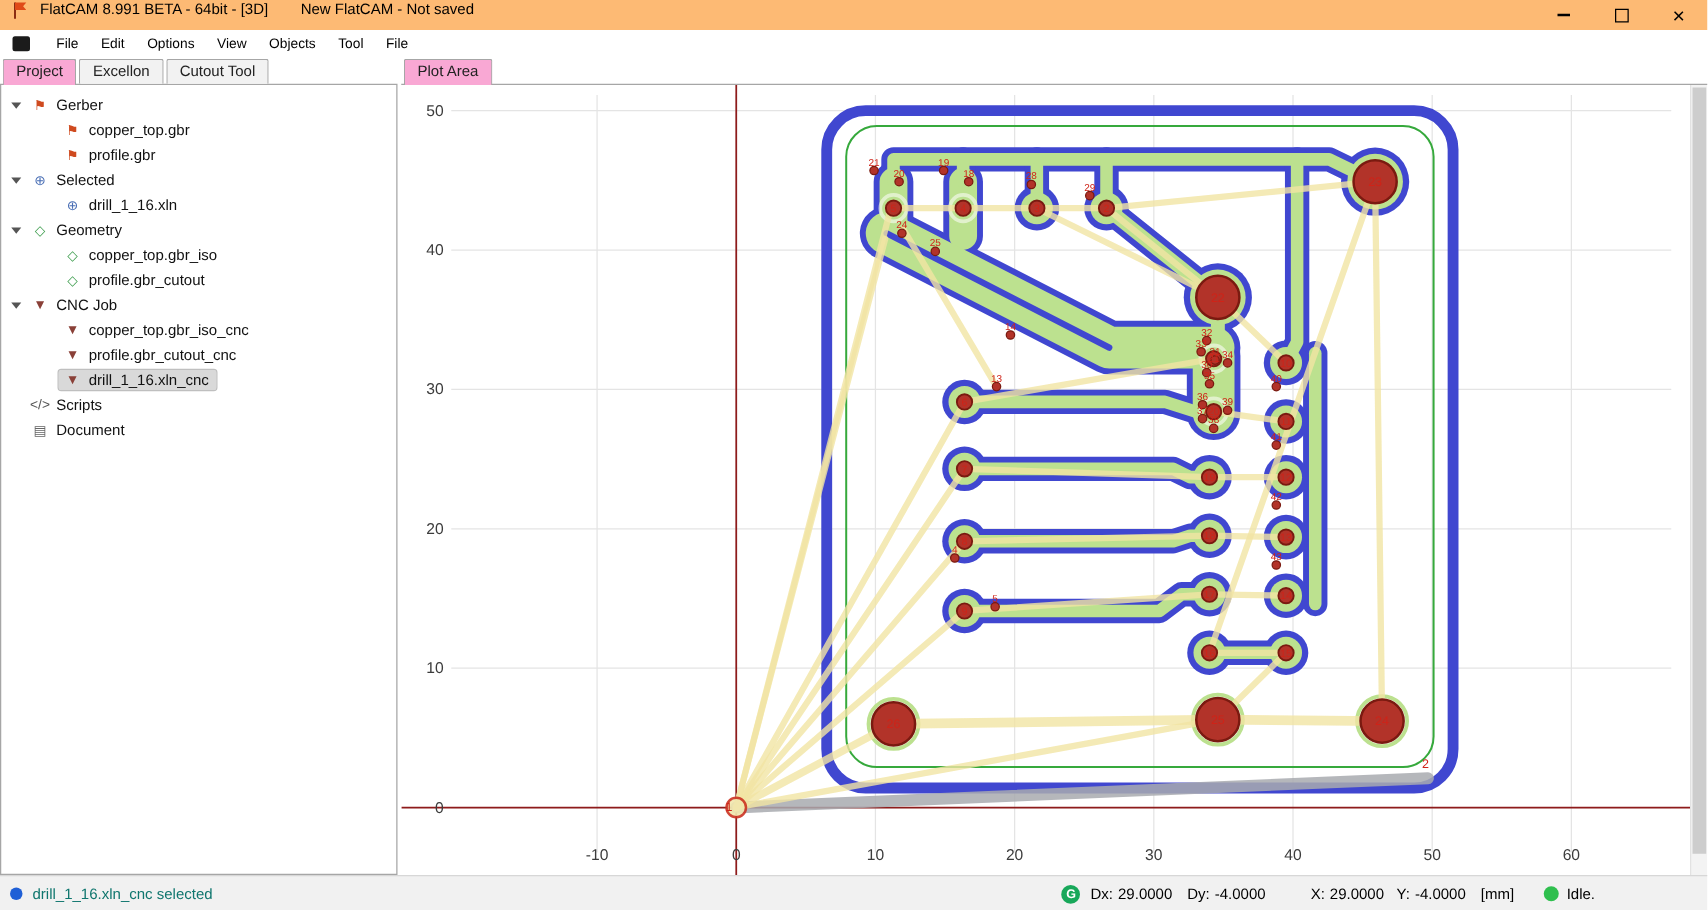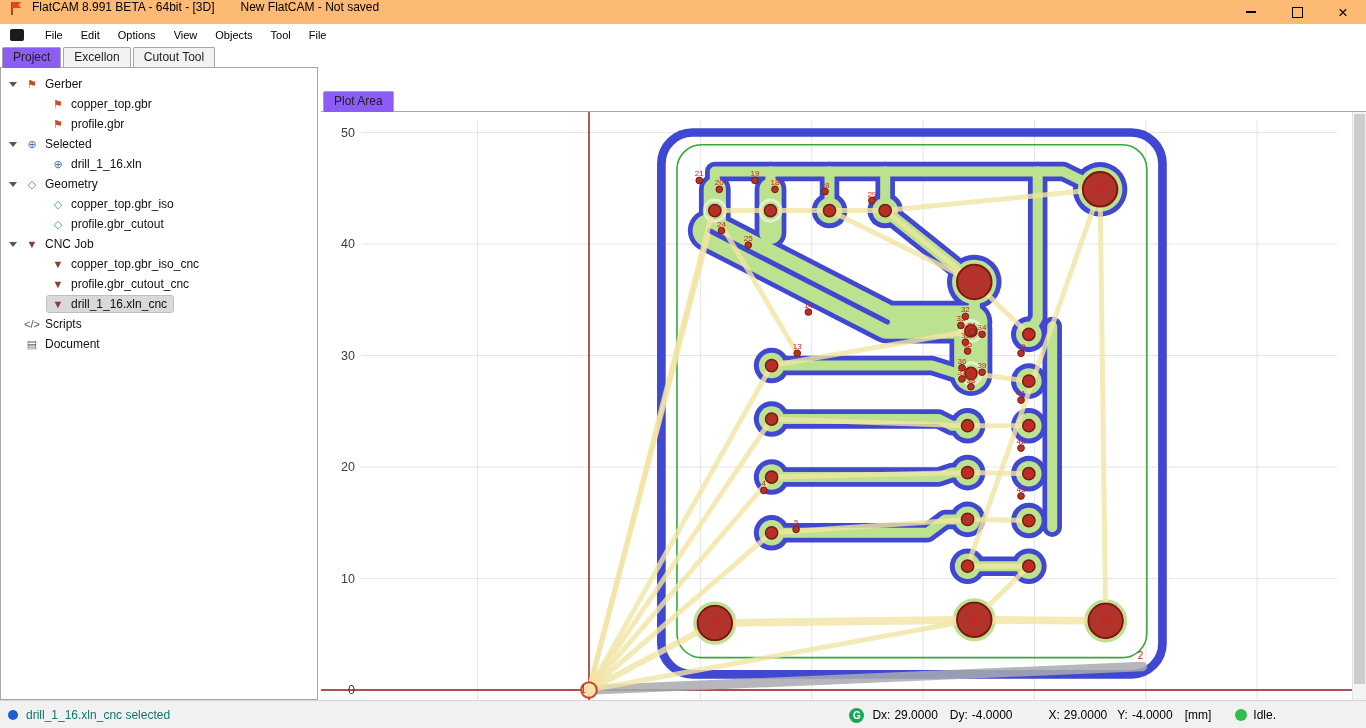--- a/index.html
+++ b/index.html
@@ -19,25 +19,25 @@
 
   
   .menubar{height:22px;display:flex;align-items:center;padding-left:10px;font-size:11px;flex:none;background:#fff;}
   .mdi-ic{width:14px;height:12px;background:#1b1b1b;border-radius:2px;margin-right:12px;flex:none;}
   .menu-items{display:flex;}
   .menu-item{padding:2px 9px;white-space:nowrap;}
 
   
   .main{display:flex;height:654px;flex:none;}
   .left{width:318px;display:flex;flex-direction:column;margin-right:3px;flex:none;}
-  .right{flex:1;display:flex;flex-direction:column;min-width:0;margin-top:44px;}
+  .right{flex:1;display:flex;flex-direction:column;min-width:0;}
   .tabs-row{height:21px;display:flex;align-items:flex-end;padding-left:2px;position:relative;z-index:2;}
   .tab{font-size:12px;padding:2px 10px 3px;border:1px solid #a6a6a6;border-bottom:none;background:#f2f2f2;
        margin-right:2px;border-radius:2px 2px 0 0;color:#222;white-space:nowrap;}
-  .tab.active{background:#8b5cf6;padding-bottom:4px;margin-bottom:-1px;}
+  .tab.active{background:#f9a8d4;padding-bottom:4px;margin-bottom:-1px;}
   .pane{flex:1;border:1px solid #a6a6a6;background:#fff;overflow:hidden;}
 
   
   .tree{padding-top:6px;font-size:12px;color:#111;}
   .tree-row{height:20px;display:flex;align-items:center;}
   .chev{width:16px;display:flex;justify-content:center;align-items:center;flex:none;}
   .chev.open::before{content:"";width:0;height:0;border-left:4px solid transparent;border-right:4px solid transparent;border-top:5px solid #555;}
   .row-inner{display:flex;align-items:center;padding:1px 6px 1px 2px;border-radius:2px;}
   .row-inner.selected{background:#d9d9d9;outline:1px solid #bfbfbf;}
   .tree-icon{width:18px;font-size:11px;text-align:center;margin-right:4px;flex:none;}

